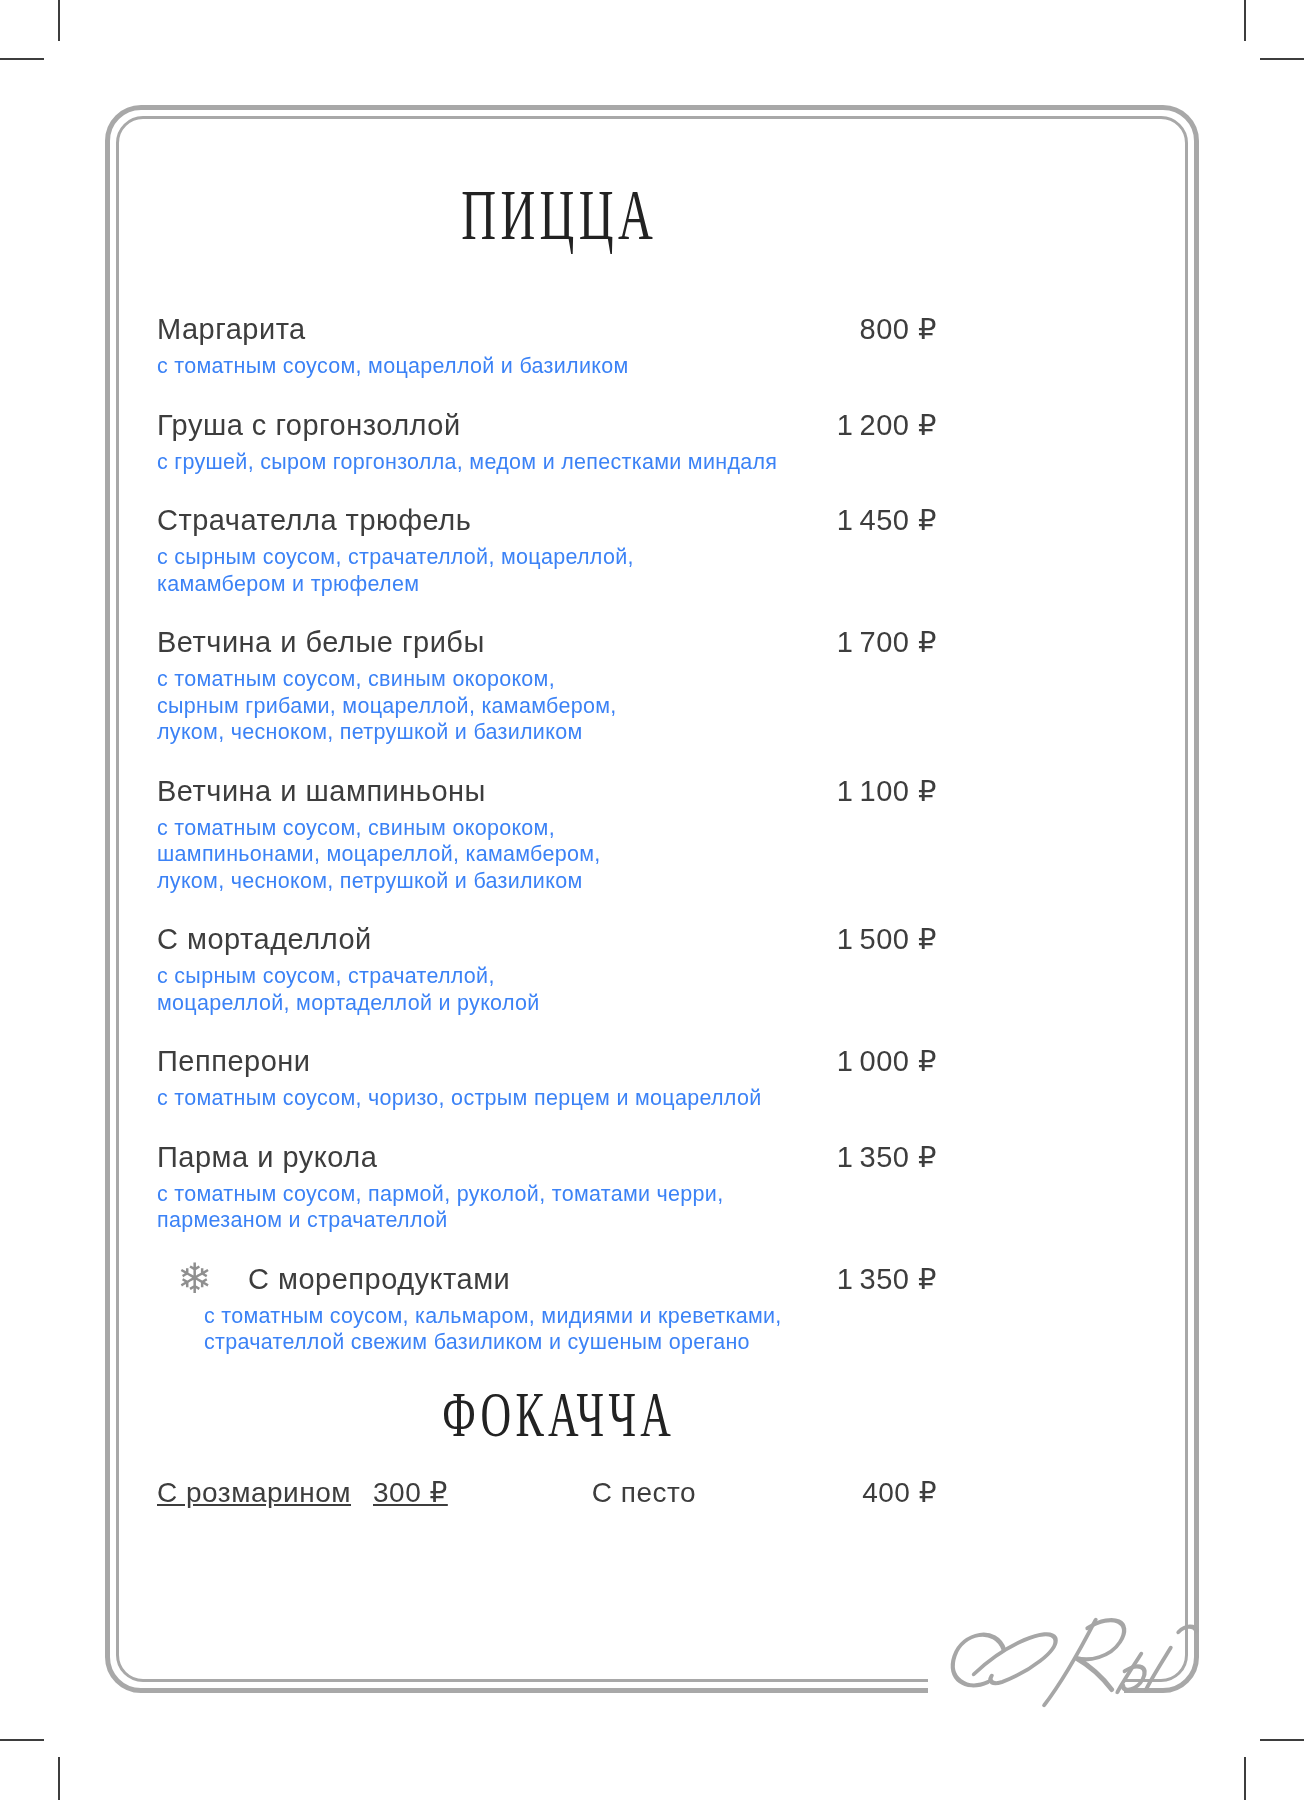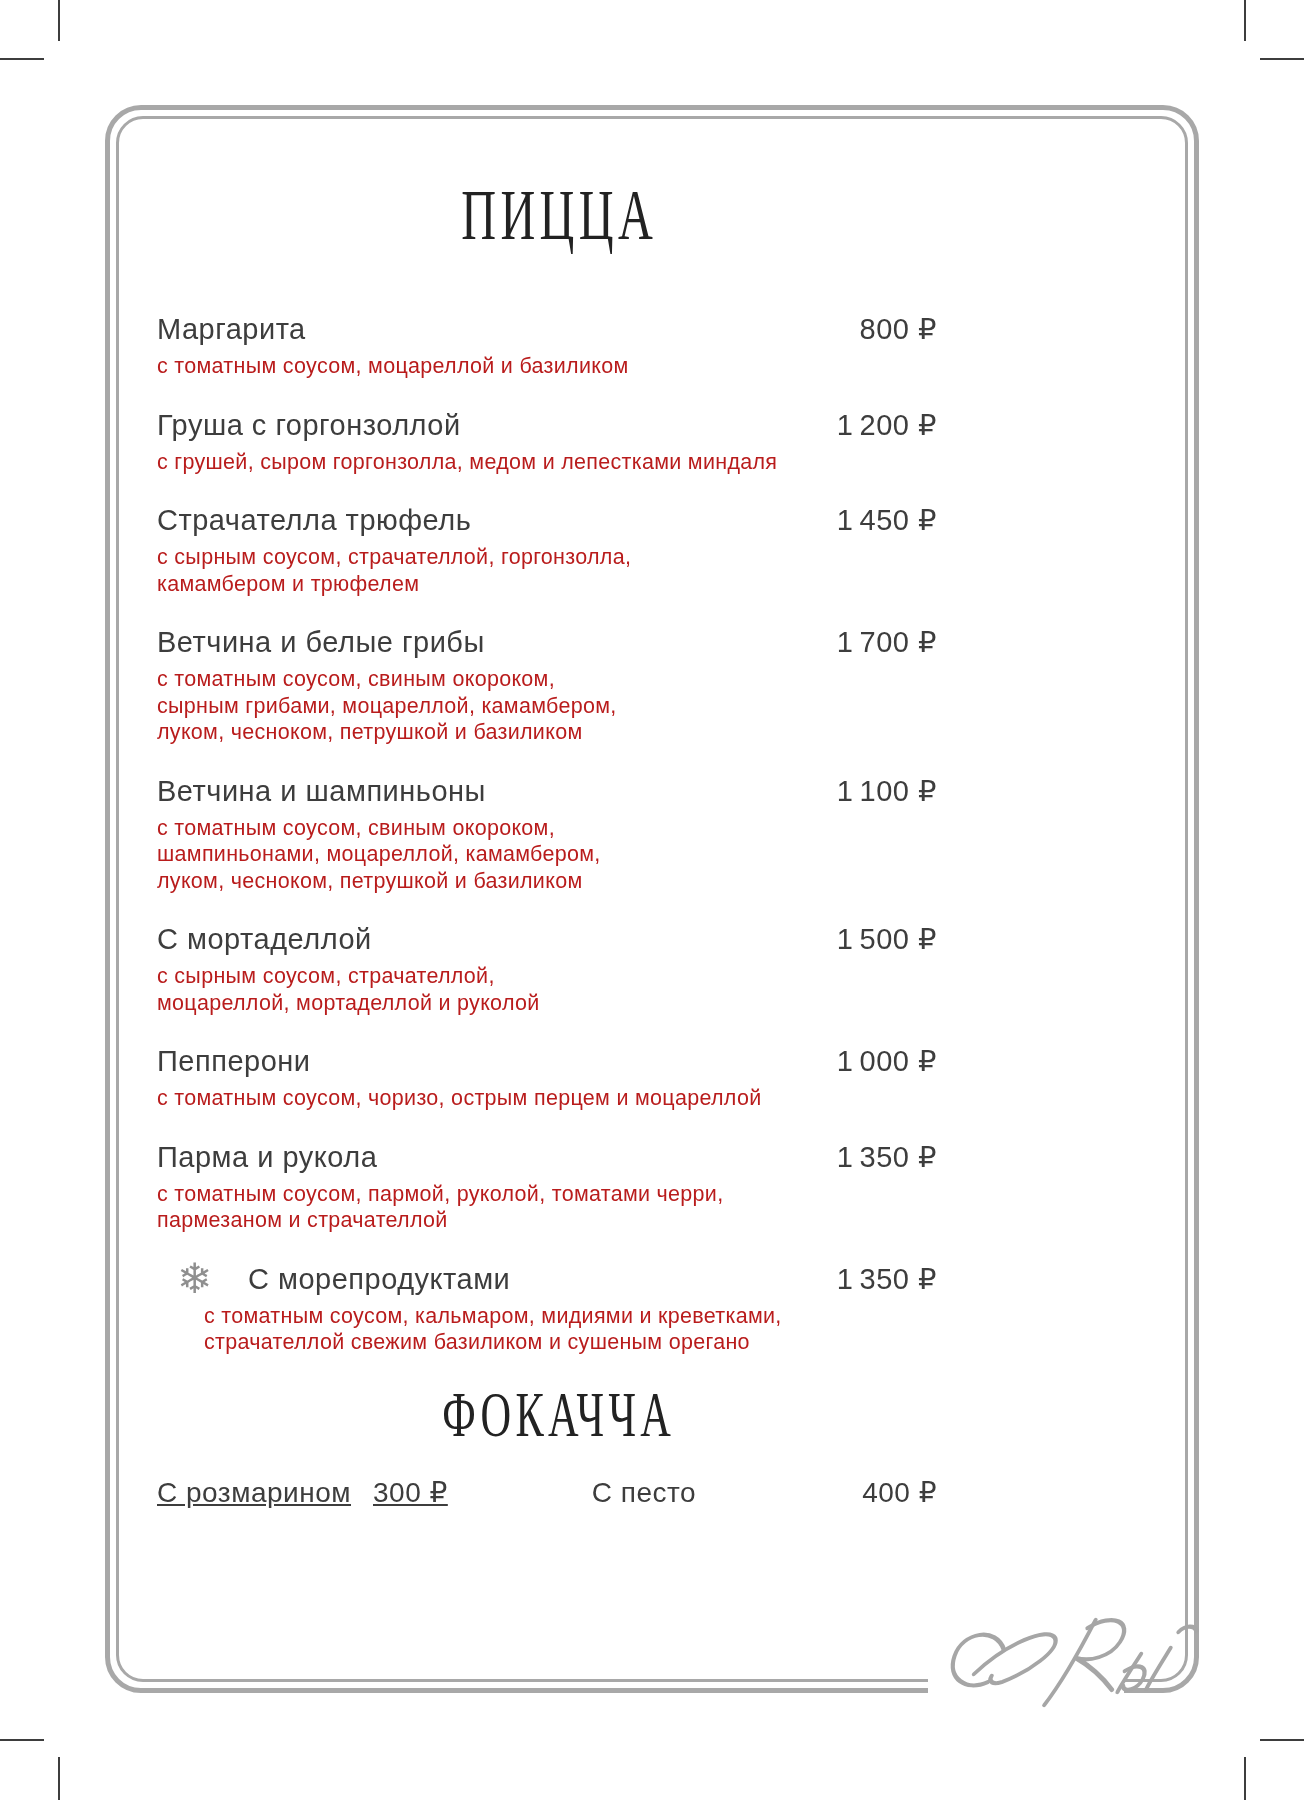--- a/index.html
+++ b/index.html
@@ -32,22 +32,22 @@
     box-sizing: border-box; padding: 6px;
   }
   .frame-inner {
     width: 100%; height: 100%;
     border: 3px solid #a8a8a8; border-radius: 27px;
     box-sizing: border-box;
   }
 
   
   .content {
-    position: absolute; left: 105px; top: 120px; width: 908px;
-    box-sizing: border-box; padding: 8px 76px 0 52px;
+    position: absolute; left: 105px; top: 112px; width: 908px;
+    box-sizing: border-box; padding: 16px 76px 0 52px;
   }
   .menu-heading {
     text-align: center;
     margin: 52px -24px 66px 0;
     font-family: "Liberation Serif", "DejaVu Serif", serif;
     font-weight: 400;
     color: #222222;
     line-height: 1;
     height: 66px;
   }
@@ -59,21 +59,21 @@
     font-size: 66px;
   }
   .menu-heading.h2 { margin: 28px -24px 34px 0; height: 58px; }
   .menu-heading.h2 .squeeze { font-size: 58px; }
 
   .item { display: flex; justify-content: space-between; align-items: baseline; margin-bottom: 28px; }
   .item-left { min-width: 0; }
   .name-row { display: flex; align-items: baseline; }
   .item-name { font-size: 29px; line-height: 34px; letter-spacing: 0.5px; color: #3d3d3d; }
   .item-price { font-size: 29px; line-height: 34px; letter-spacing: 0.5px; color: #3d3d3d; white-space: nowrap; }
-  .item-desc { margin-top: 7px; font-size: 21.5px; line-height: 26.5px; letter-spacing: 0.3px; color: #b91c1c; }
+  .item-desc { margin-top: 7px; font-size: 21.5px; line-height: 26.5px; letter-spacing: 0.3px; color: #3b82f6; }
   .snowflake { display: none; }
   .item.frozen { margin-top: 8px; }
   .item.frozen .snowflake {
     display: block; flex: none; width: 91px; box-sizing: border-box; padding-left: 20px;
     font-family: "DejaVu Sans", sans-serif;
     font-size: 42px; line-height: 34px; color: #8f8f8f;
     align-self: center;
   }
   .item.frozen .item-desc { margin-left: 47px; }
 
@@ -135,21 +135,21 @@
   </div>
 
 
   <div class="item">
     <div class="item-left">
       <div class="name-row">
 
         <span class="item-name">Страчателла трюфель</span>
       </div>
       <div class="item-desc">
-              <div class="desc-line">с сырным соусом, страчателлой, горгонзолла,</div>
+              <div class="desc-line">с сырным соусом, страчателлой, моцареллой,</div>
               <div class="desc-line">камамбером и трюфелем</div>
             </div>
     </div>
     <div class="item-price">1 450 ₽</div>
   </div>
 
   <div class="item">
     <div class="item-left">
       <div class="name-row">
 

